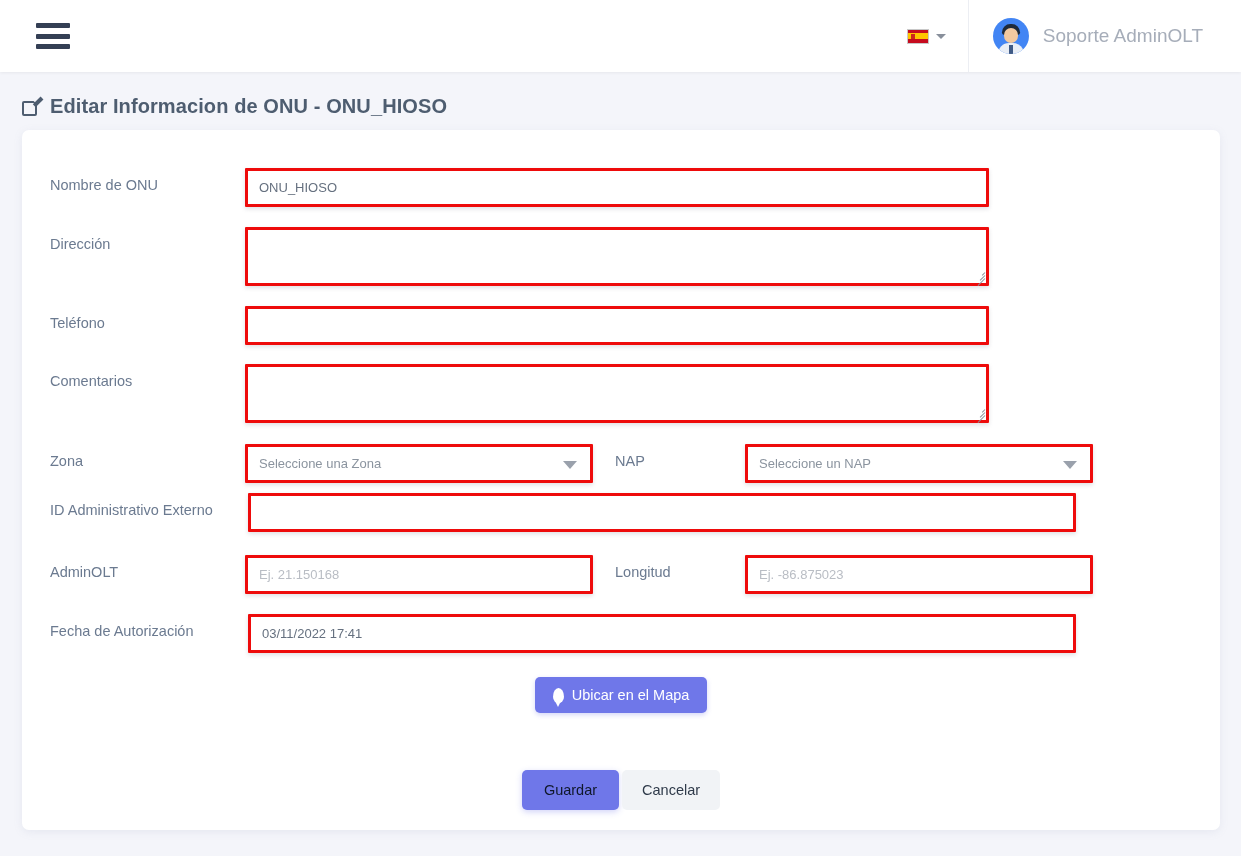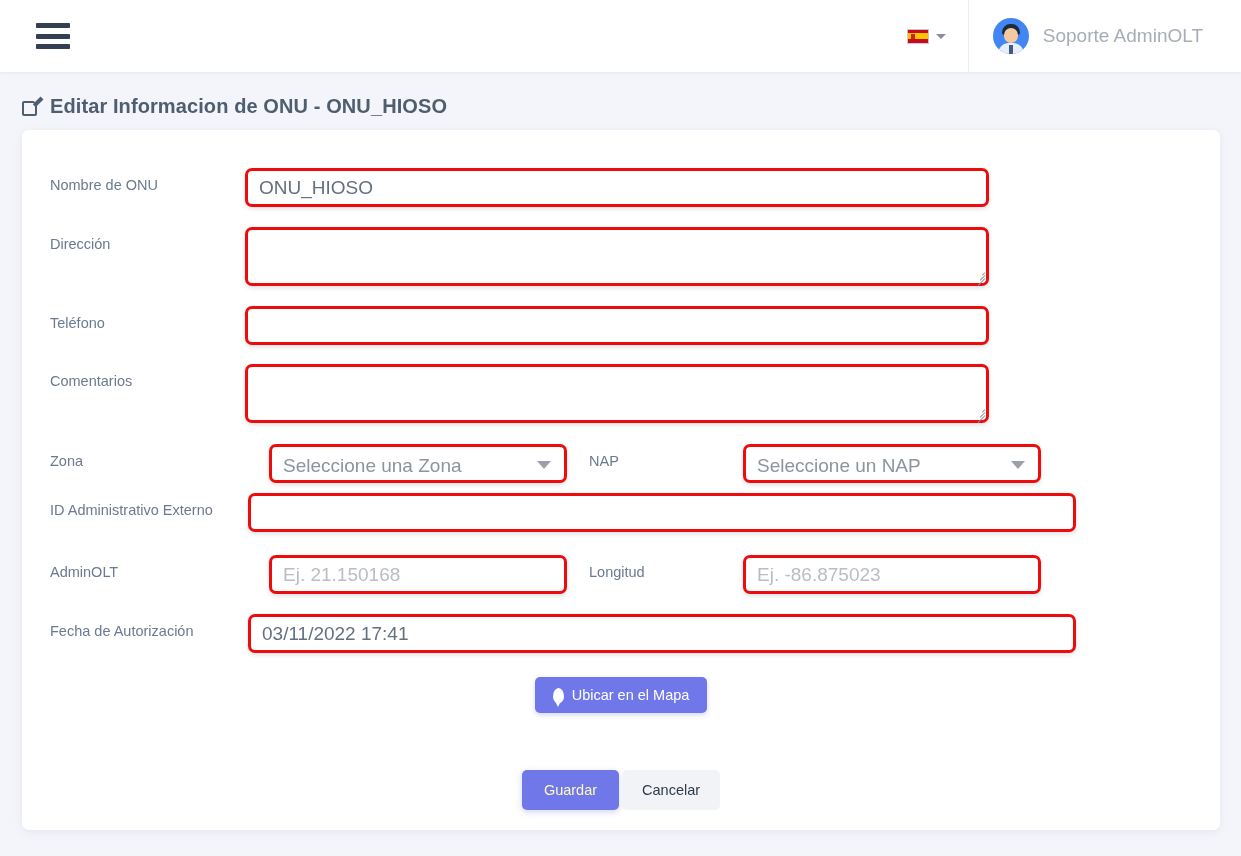--- a/index.html
+++ b/index.html
@@ -195,31 +195,31 @@
     padding-top: 7px;
   }
   .lbl-a { width: 195px; flex: 0 0 195px; }
   .lbl-b { width: 152px; flex: 0 0 152px; padding-left: 10px; }
 
   
   .ctl {
     border: 3px solid #ee0b0b;
     background: #ffffff;
     font-family: "Liberation Sans", sans-serif;
-    font-size: 19px;
+    font-size: 13px;
     color: #65707f;
     padding: 8px 11px;
     outline: none;
     box-shadow: 0 2px 4px rgba(120,120,130,0.22);
-    border-radius: 7px;
+    border-radius: 1px;
   }
   .ctl::placeholder { color: #b9bdc4; }
 
   .w-wide   { width: 744px; }
-  .w-half   { width: 298px; margin-left: 24px; }
+  .w-half   { width: 348px; }
   .w-idadm  { width: 828px; }
 
   .ta { resize: none; display: block; }
   .ta-dir  { height: 59px; }
   .ta-com  { height: 59px; }
 
   .in-h { height: 39px; }
 
   .sel-wrap { position: relative; display: inline-block; }
   .sel-wrap .arrow {
@@ -298,21 +298,21 @@
     align-items: center;
   }
   .action-row {
     display: flex;
     justify-content: center;
     gap: 0px;
     margin-top: 57px;
   }
   .btn-save {
     background: #6f77e9;
-    color: #fef9c3;
+    color: #0f172a;
     padding: 12px 22px;
     box-shadow: 0 2px 6px rgba(111,119,233,0.32);
   }
   .btn-cancel {
     background: #f1f3f6;
     color: #2f3a4a;
     padding: 12px 20px;
     margin-left: 3px;
   }
 </style>

